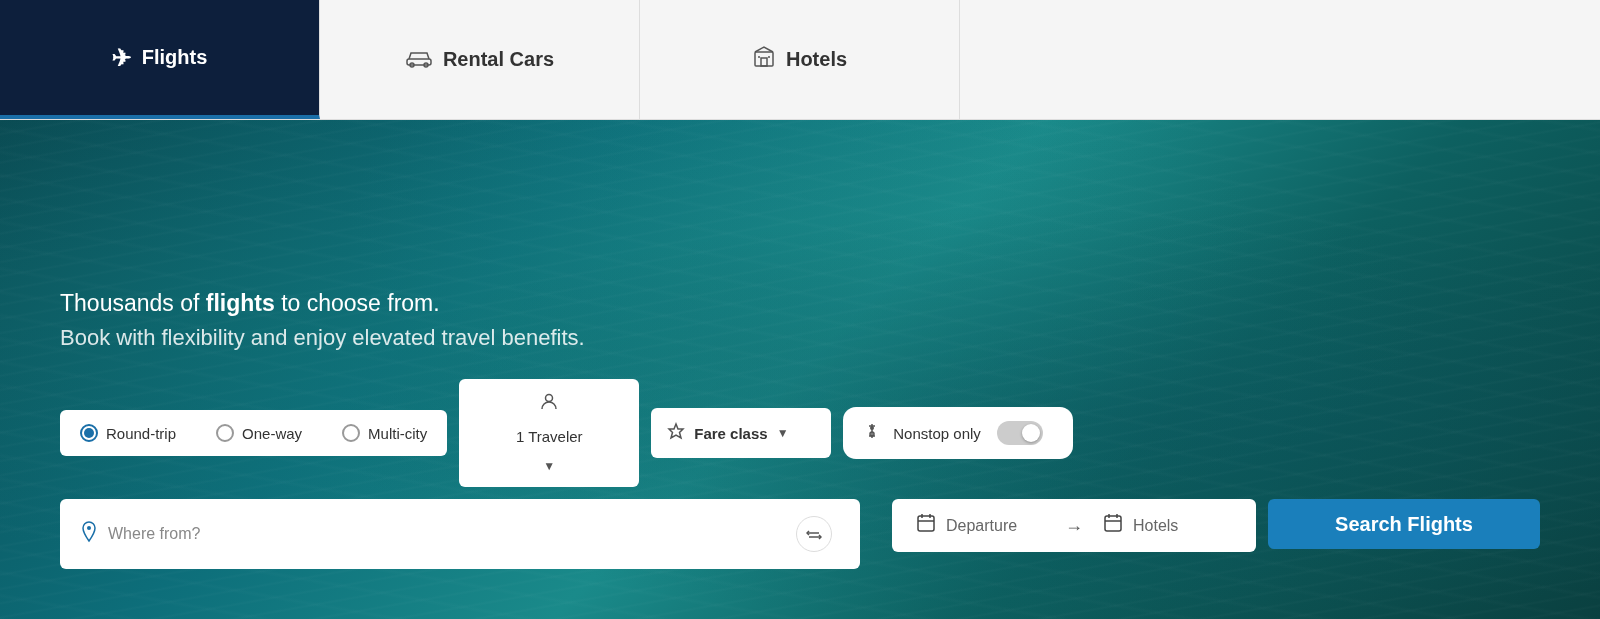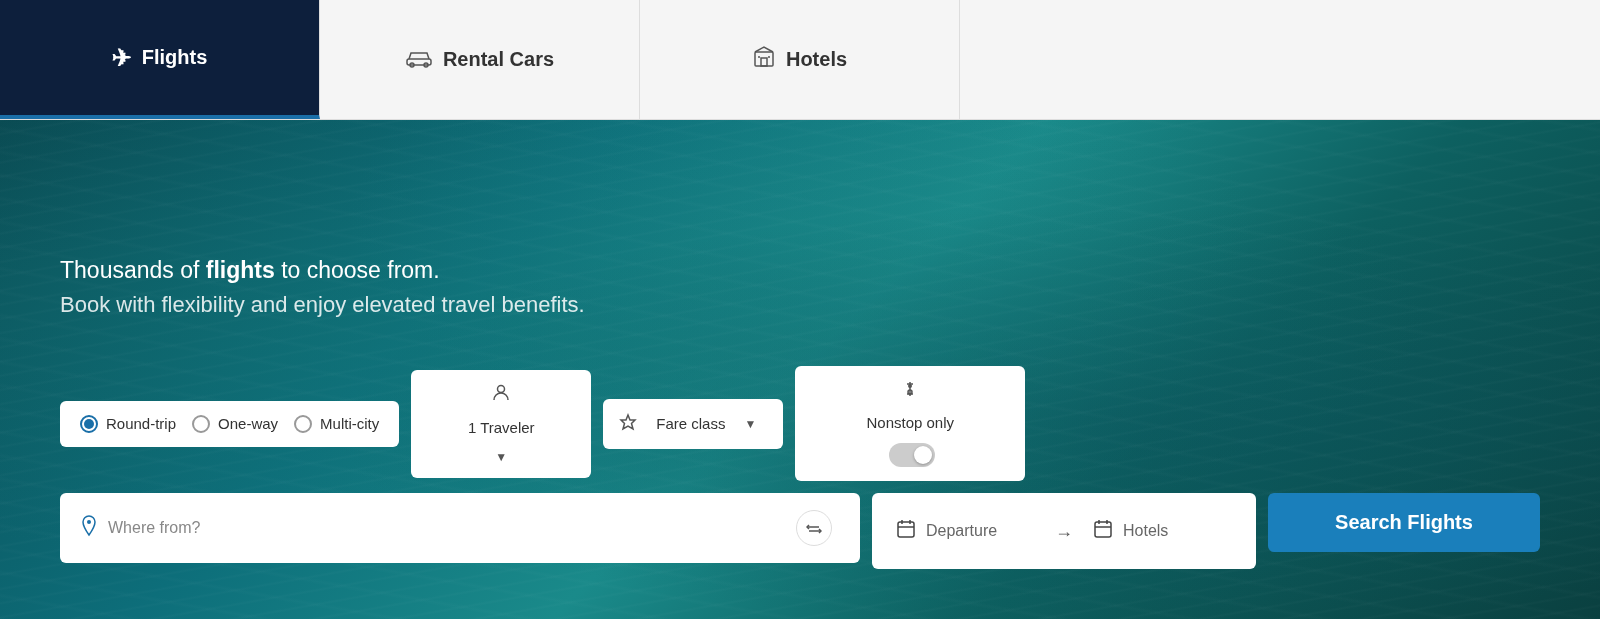--- a/index.html
+++ b/index.html
@@ -88,21 +88,21 @@
       font-weight: 400;
       margin-bottom: 8px;
     }
     .hero-headline strong {
       font-weight: 700;
     }
     .hero-subheadline {
       color: rgba(255,255,255,0.85);
       font-size: 22px;
       font-weight: 300;
-      margin-bottom: 48px;
+      margin-bottom: 28px;
     }
 
     
     .search-form {
       display: flex;
       flex-direction: column;
       gap: 12px;
       position: relative;
       z-index: 1;
     }
@@ -112,21 +112,21 @@
       gap: 12px;
       align-items: center;
     }
 
     .trip-type-box {
       background: white;
       border-radius: 6px;
       display: flex;
       align-items: center;
       padding: 14px 20px;
-      gap: 16px;
+      gap: 40px;
       flex: 0 0 auto;
     }
 
     .radio-option {
       display: flex;
       align-items: center;
       gap: 8px;
       cursor: pointer;
       font-size: 15px;
       color: #333;
@@ -176,42 +176,42 @@
       color: #555;
       font-size: 12px;
     }
 
     .fare-class-dropdown {
       background: white;
       border-radius: 6px;
       display: flex;
       align-items: center;
       padding: 14px 16px;
-      gap: 19px;
+      gap: 9px;
       cursor: pointer;
       font-size: 15px;
       color: #333;
       min-width: 180px;
+      font-weight: bold;
     }
     .fare-icon {
       color: #555;
       font-size: 16px;
     }
 
     .nonstop-box {
       background: white;
-      border-radius: 6px;
+      border-radius: 13px;
       display: flex;
       align-items: center;
       padding: 14px 20px;
       gap: 12px;
       font-size: 15px;
       color: #333;
       min-width: 230px;
-      flex-direction: column;
     }
     .filter-icon {
       color: #555;
       font-size: 16px;
     }
     .toggle-switch {
       width: 46px;
       height: 24px;
       background: #ccc;
       border-radius: 12px;
@@ -279,21 +279,22 @@
     }
 
     .dates-box {
       background: white;
       border-radius: 6px;
       display: flex;
       align-items: center;
       padding: 0 24px;
       gap: 20px;
       flex: 1;
-      height: 76px;
+      height: 53px;
+      margin-left: 20px;
     }
     .date-field {
       display: flex;
       align-items: center;
       gap: 10px;
       flex: 1;
     }
     .calendar-icon {
       color: #444;
       font-size: 18px;
@@ -309,21 +310,21 @@
 
     .search-btn {
       background: #1a7fbb;
       color: white;
       border: none;
       border-radius: 6px;
       font-size: 20px;
       font-weight: 600;
       cursor: pointer;
       flex: 0 0 272px;
-      height: 59px;
+      height: 50px;
       white-space: nowrap;
     }
   </style>
 </head>
 <body>
 
 <nav class="nav-bar">
   <a class="nav-tab active">
     <span class="nav-tab-icon">✈</span>
     <span>Flights</span>

